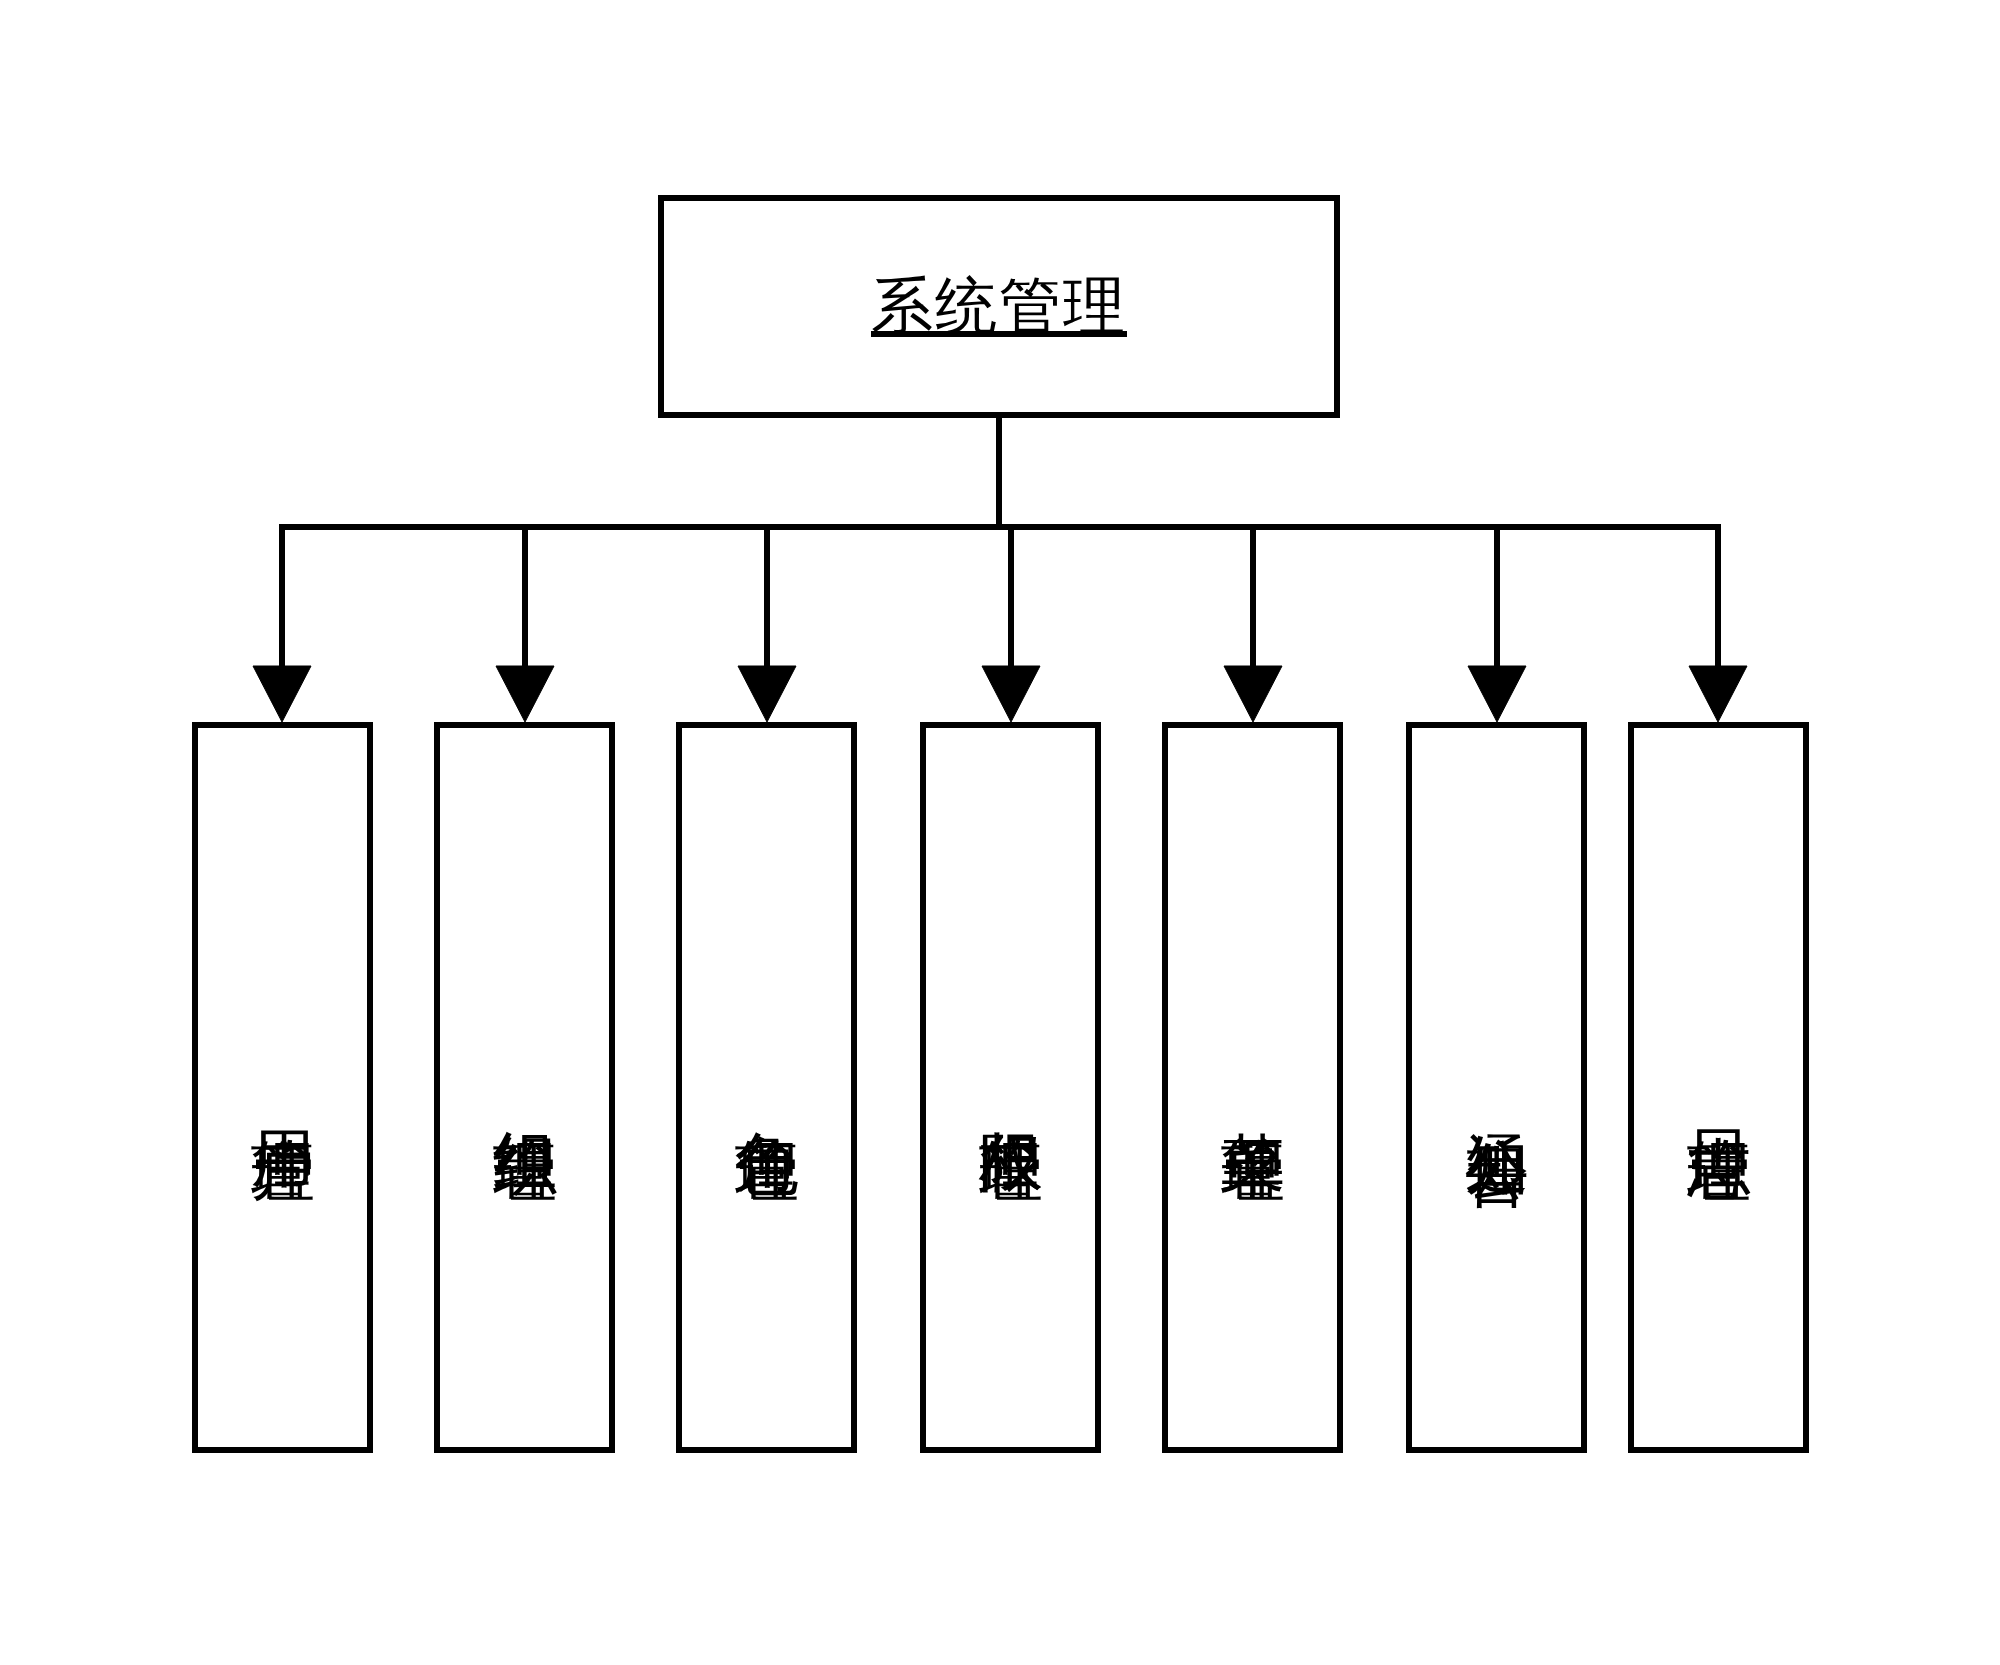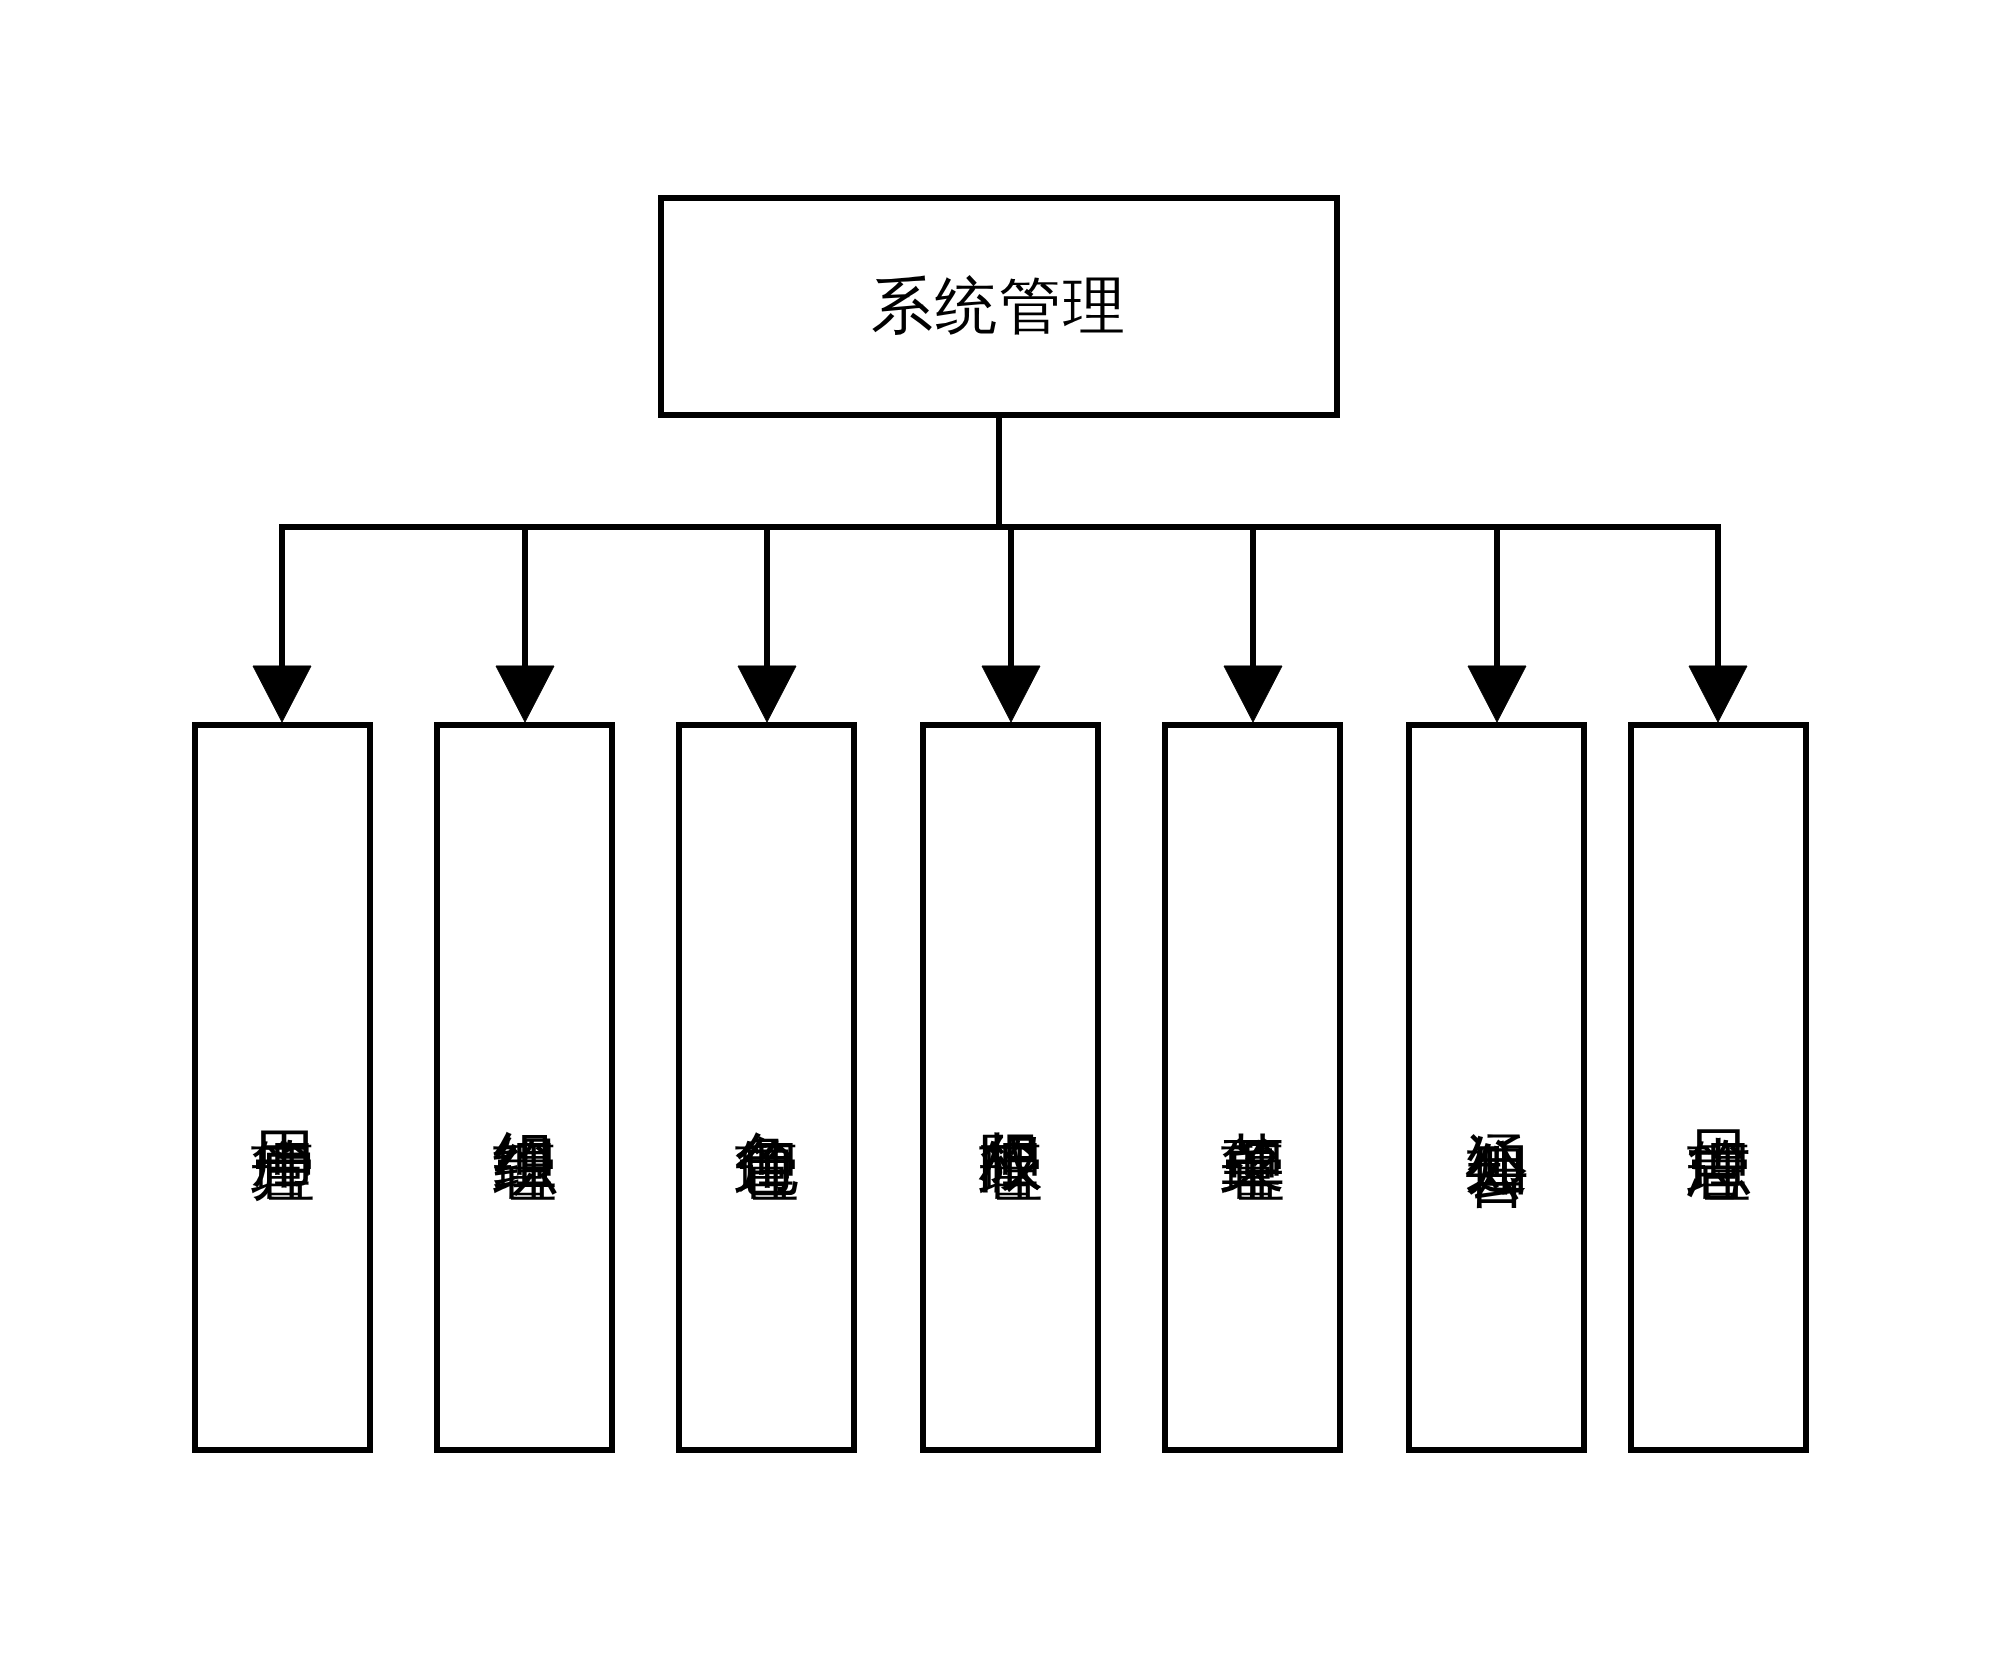--- a/index.html
+++ b/index.html
@@ -72,21 +72,21 @@
         <rect x="1250" y="524" width="6" height="144" fill="#000000" stroke="none"></rect>
         <polygon points="1224,666 1282,666 1253,722" fill="#000000"></polygon>
         <rect x="1494" y="524" width="6" height="144" fill="#000000" stroke="none"></rect>
         <polygon points="1468,666 1526,666 1497,722" fill="#000000"></polygon>
         <rect x="1715" y="524" width="6" height="144" fill="#000000" stroke="none"></rect>
         <polygon points="1689,666 1747,666 1718,722" fill="#000000"></polygon>
       </g>
   </svg>
 
   <div id="nodes-layer">
-      <div class="node-box" style="left: 658px; top: 195px; width: 682px; height: 223px;">
+      <div class="node-box" style="left: 658px; top: 195px; width: 682px; height: 223px; text-decoration: underline;">
         <span class="node-label-horizontal">系统管理</span>
       </div>
       <div class="node-box" style="left: 192px; top: 722px; width: 181px; height: 731px;">
         <span class="node-label-vertical">用户管理</span>
       </div>
       <div class="node-box" style="left: 434px; top: 722px; width: 181px; height: 731px;">
         <span class="node-label-vertical">组织管理</span>
       </div>
       <div class="node-box" style="left: 676px; top: 722px; width: 181px; height: 731px;">
         <span class="node-label-vertical">角色管理</span>

